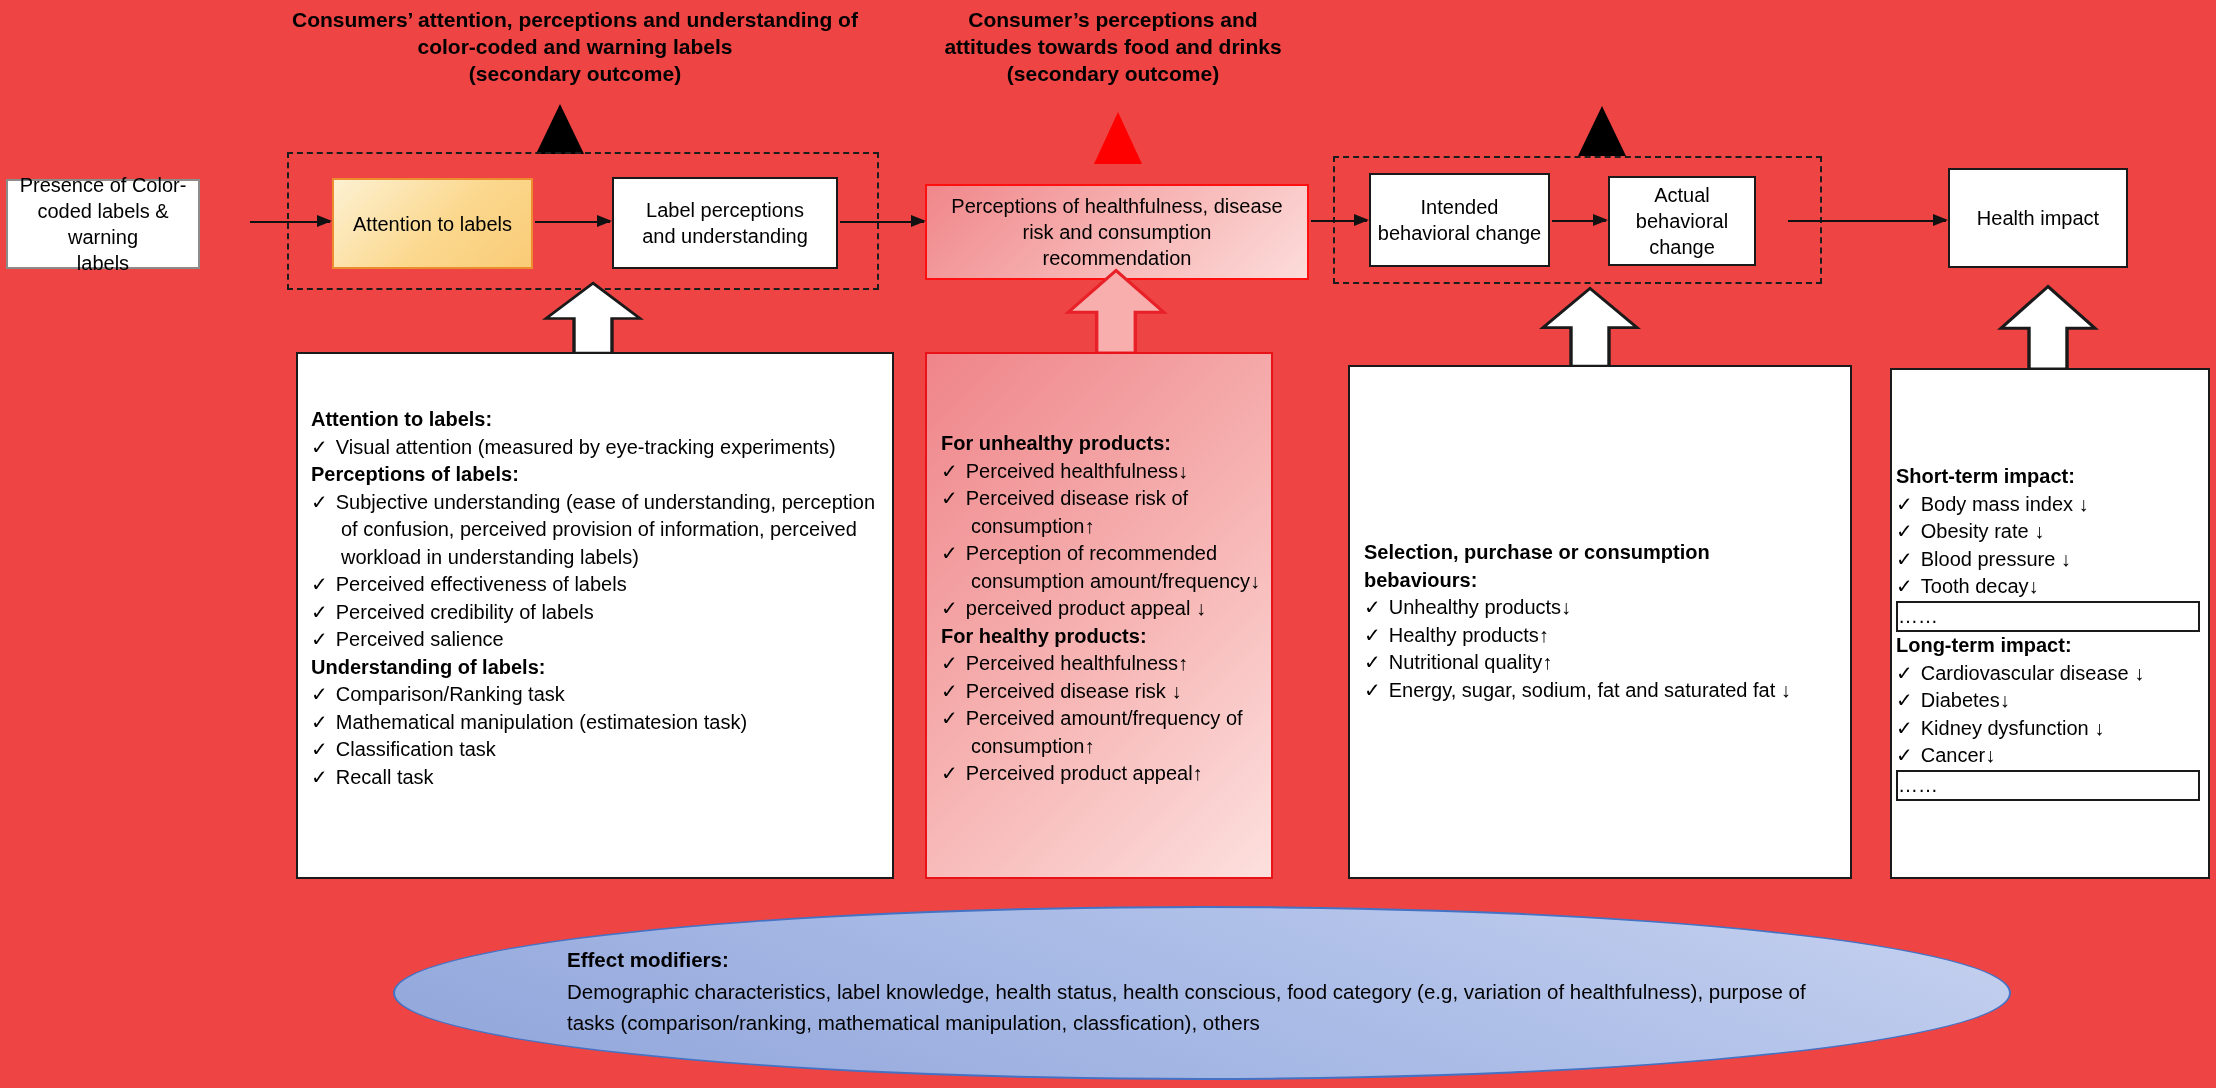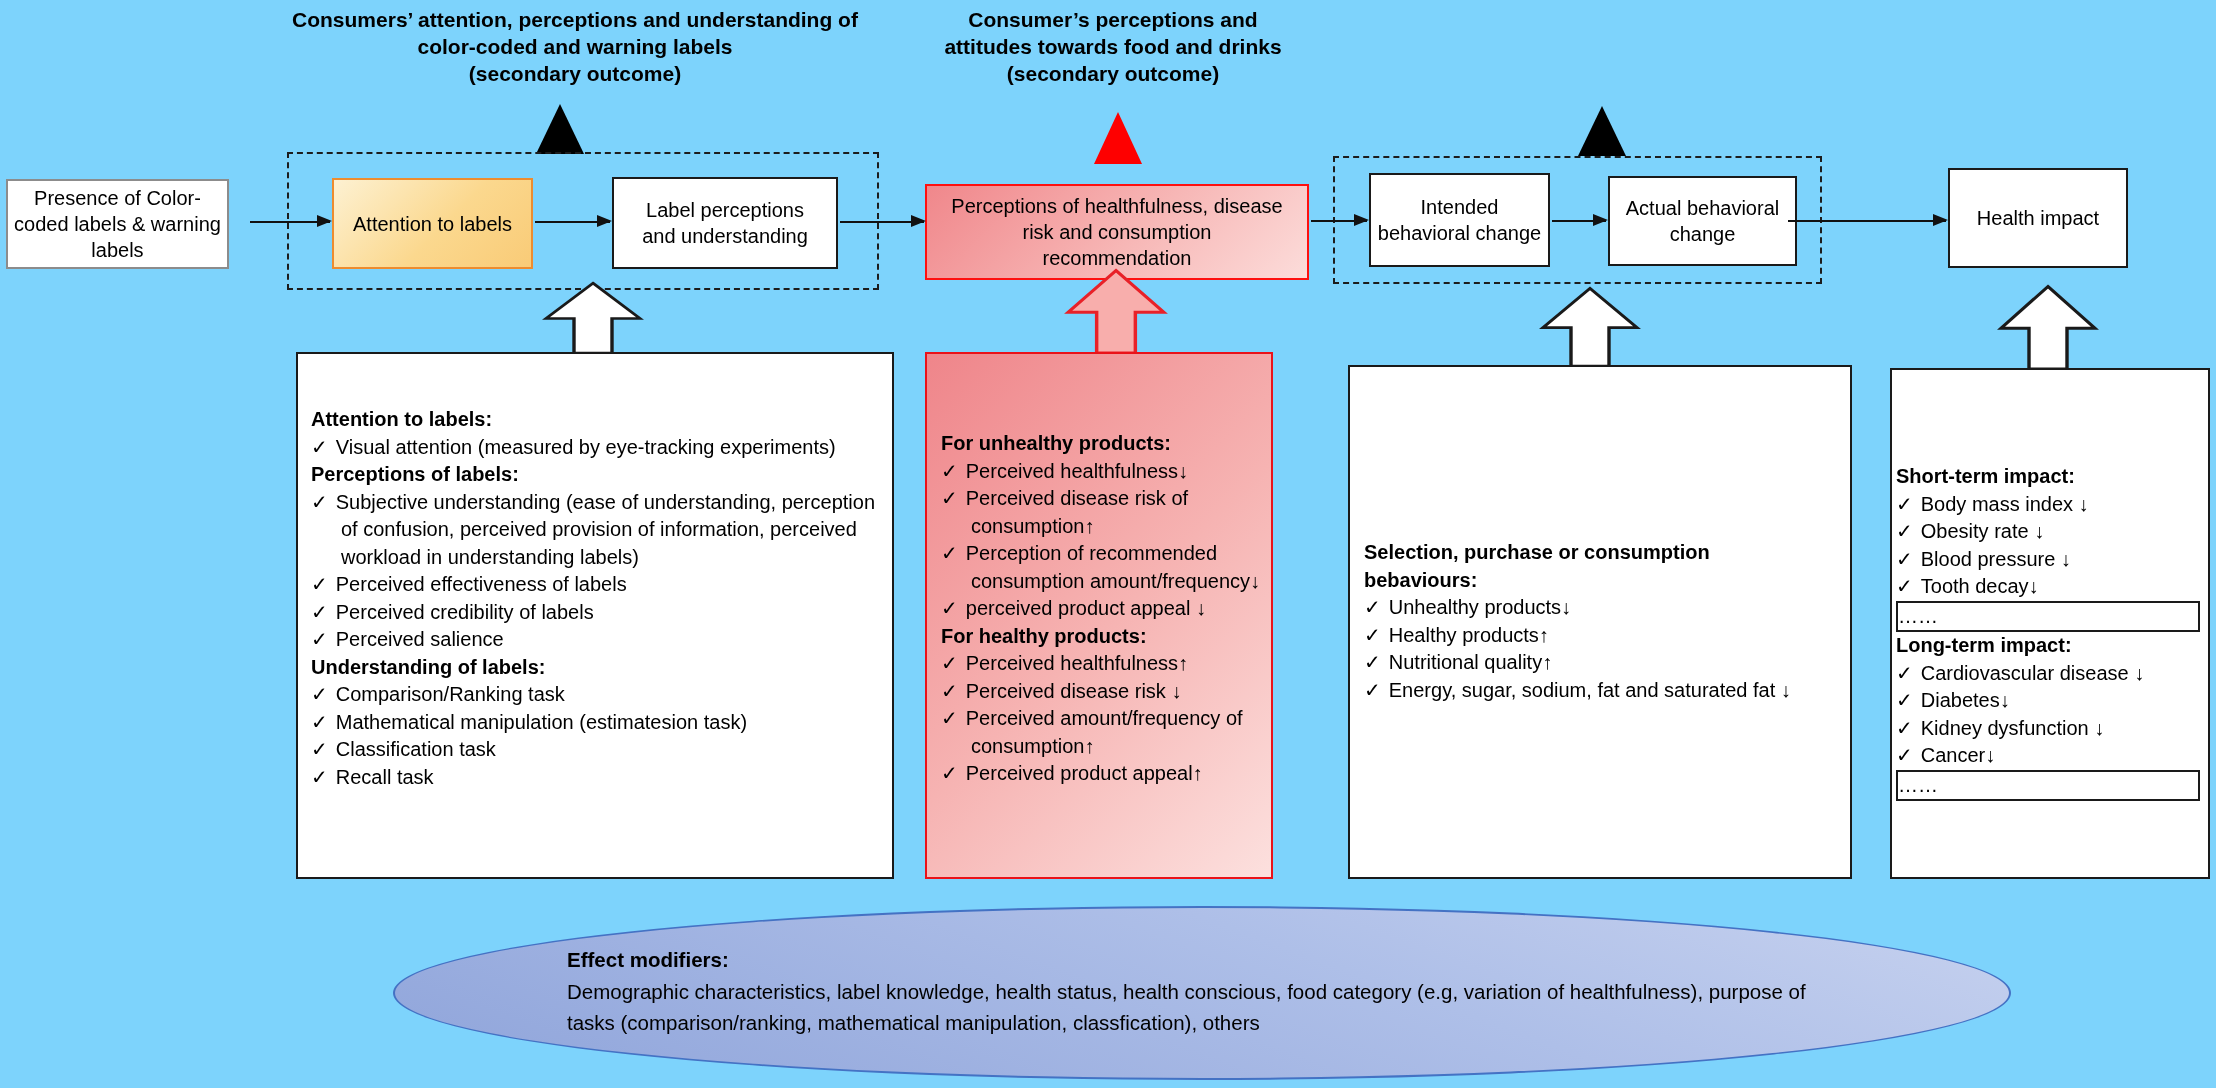--- a/index.html
+++ b/index.html
@@ -1,16 +1,16 @@
 <!DOCTYPE html>
 <html><head>
 <meta charset="utf-8">
 <style>
   html,body{margin:0;padding:0;background:#fff;}
-  .stage{position:relative;width:2216px;height:1088px;background:#7dd3fc;overflow:hidden;
+  .stage{position:relative;width:2216px;height:1088px;background:#ef4444;overflow:hidden;
          font-family:"Liberation Sans","DejaVu Sans",sans-serif;color:#000;}
 
   
   .hdr{position:absolute;font-weight:bold;font-size:21px;line-height:27px;
        text-align:center;white-space:pre-line;}
 
   
   .tri{position:absolute;width:0;height:0;border-left:24px solid transparent;border-right:24px solid transparent;}
   .tri.black{border-bottom:50px solid #000;}
   .tri.red{border-bottom:52px solid #fe0000;}
@@ -63,32 +63,32 @@
 attitudes towards food and drinks
 (secondary outcome)</div>
 
   <div class="tri black" style="left:536px;top:104px;"></div>
   <div class="tri red" style="left:1094px;top:112px;"></div>
   <div class="tri black" style="left:1578px;top:106px;"></div>
 
   <div class="dashed" style="left:287px;top:152px;width:592px;height:138px;"></div>
   <div class="dashed" style="left:1333px;top:156px;width:489px;height:128px;"></div>
 
-  <div class="fbox presence" style="left:6px;top:179px;width:223px;height:90px;">Presence of Color-
+  <div class="fbox presence" style="left:6px;top:179px;width:194px;height:90px;">Presence of Color-
 coded labels &amp; warning
 labels</div>
   <div class="fbox orange" style="left:332px;top:178px;width:201px;height:91px;">Attention to labels</div>
   <div class="fbox plain" style="left:612px;top:177px;width:226px;height:92px;">Label perceptions
 and understanding</div>
   <div class="fbox redbox" style="left:925px;top:184px;width:384px;height:96px;">Perceptions of healthfulness, disease
 risk and consumption
 recommendation</div>
   <div class="fbox plain" style="left:1369px;top:173px;width:181px;height:94px;border-width:2px;">Intended
 behavioral change</div>
-  <div class="fbox plain" style="left:1608px;top:176px;width:189px;height:90px;">Actual behavioral
+  <div class="fbox plain" style="left:1608px;top:176px;width:148px;height:90px;">Actual behavioral
 change</div>
   <div class="fbox plain" style="left:1948px;top:168px;width:180px;height:100px;border-width:2px;">Health impact</div>
 
   <div class="harrow" style="left:250px;top:221px;width:80px;"></div>
   <div class="harrow" style="left:535px;top:221px;width:75px;"></div>
   <div class="harrow" style="left:840px;top:221px;width:84px;"></div>
   <div class="harrow" style="left:1311px;top:220px;width:56px;"></div>
   <div class="harrow" style="left:1552px;top:220px;width:54px;"></div>
   <div class="harrow" style="left:1788px;top:220px;width:158px;"></div>
 

